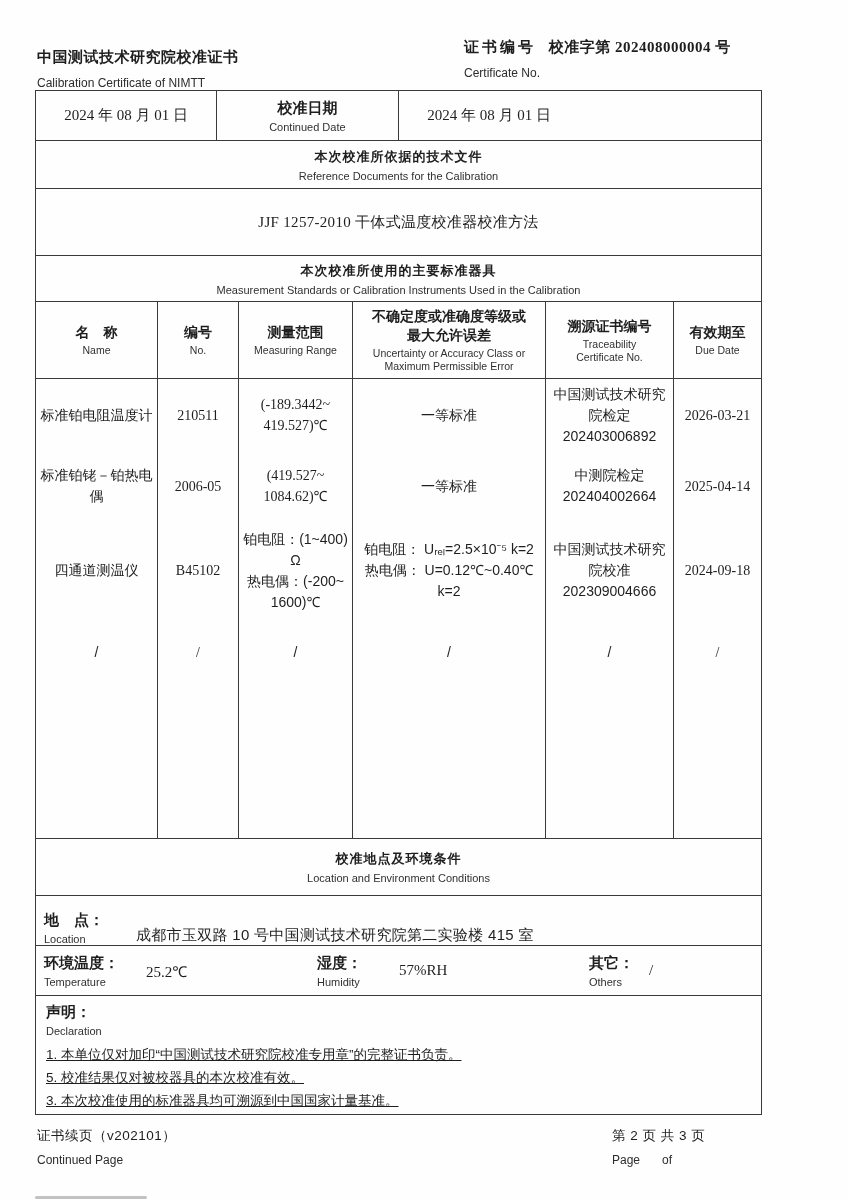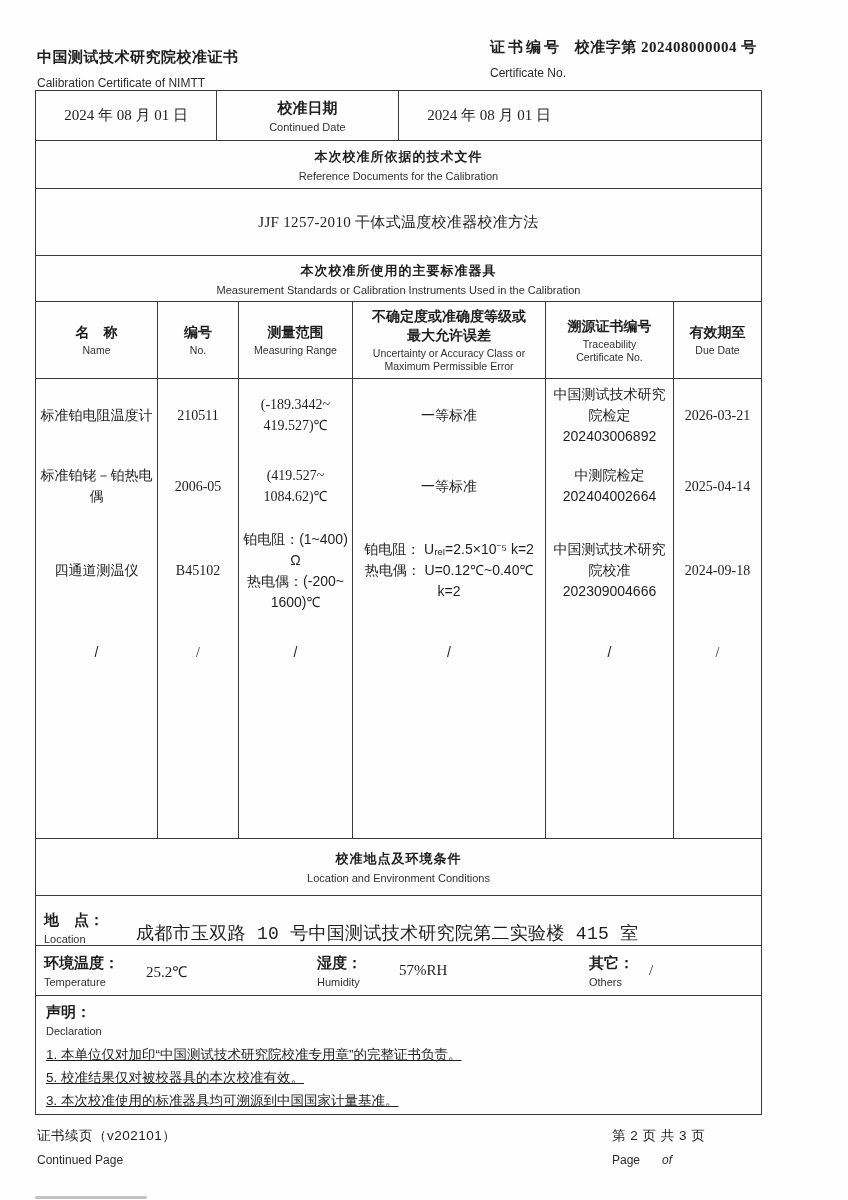--- a/index.html
+++ b/index.html
@@ -3,21 +3,21 @@
 <meta charset="utf-8">
 <style>
   * { margin:0; padding:0; box-sizing:border-box; }
   html,body { background:#ffffff; }
   body { font-family:"Liberation Sans", sans-serif; color:#1e1e1e; }
   .doc { position:relative; width:848px; height:1200px; background:#fefefe; overflow:hidden; }
   .pre { white-space:pre-line; }
 
   
   .hdr-left  { position:absolute; left:37px; top:48px; }
-  .hdr-right { position:absolute; left:490px; top:38px; }
+  .hdr-right { position:absolute; left:464px; top:38px; }
   .hdr-zh { font-size:15px; font-weight:600; letter-spacing:.5px; }
   .hdr-en { font-size:12px; color:#2c2c2c; margin-top:9px; }
   .cert-label { letter-spacing:3px; }
   .cert-value { margin-left:8px; font-family:"Liberation Serif", serif; letter-spacing:.5px; }
 
   
   .main-box { position:absolute; left:35px; top:90px; width:727px; height:1025px;
               border:1px solid #3a3a3a; }
   .row { border-bottom:1px solid #3a3a3a; }
   .row:last-child { border-bottom:none; }
@@ -57,38 +57,38 @@
   .tcol:last-child { border-right:none; }
   .tcell { display:flex; align-items:center; justify-content:center; text-align:center;
            padding:2px 4px; font-size:14px; line-height:21px; }
   .r1 { height:73px; } .r2 { height:69px; } .r3 { height:100px; }
   .r4 { height:218px; align-items:flex-start; padding-top:22px; }
   .num { font-family:"Liberation Serif", serif; }
 
   
   .loc-row { height:50px; display:flex; align-items:flex-end; }
   .loc-label { padding-left:8px; width:100px; }
-  .loc-value { font-family:Liberation Mono, monospace; font-size:18px; letter-spacing:.3px; }
+  .loc-value { font-family:Liberation Sans, sans-serif; font-size:15px; letter-spacing:.3px; }
 
   .env-row { height:50px; display:flex; }
   .env-group { display:flex; align-items:center; }
   .g1 { width:281px; padding-left:8px; } .g2 { width:272px; } .g3 { flex:1; }
   .env-label { width:96px; } .g2 .env-label { width:76px; } .g3 .env-label { width:54px; }
   .env-val { font-family:"Liberation Serif", serif; font-size:15px; margin-left:6px; }
 
   
   .decl { height:120px; padding:7px 12px 0 10px; }
   .decl-items { margin-top:6px; font-size:13.5px; line-height:23px;text-decoration:underline; }
 
   
   .foot-left  { position:absolute; left:37px;  top:1127px; }
   .foot-right { position:absolute; left:612px; top:1127px; }
   .foot-zh { font-size:13.5px; letter-spacing:.5px; }
   .foot-en { font-size:12px; color:#2c2c2c; margin-top:8px; }
-  .foot-of { margin-left:22px;font-style:italic; }
+  .foot-of { margin-left:22px; }
   .smudge { position:absolute; left:35px; top:1196px; width:112px; height:3px;
             background:#c2c2c2; border-radius:2px; }
 </style>
 </head>
 <body>
 
 <div class="doc">
 
   <div class="hdr-left">
     <div class="hdr-zh">中国测试技术研究院校准证书</div>

